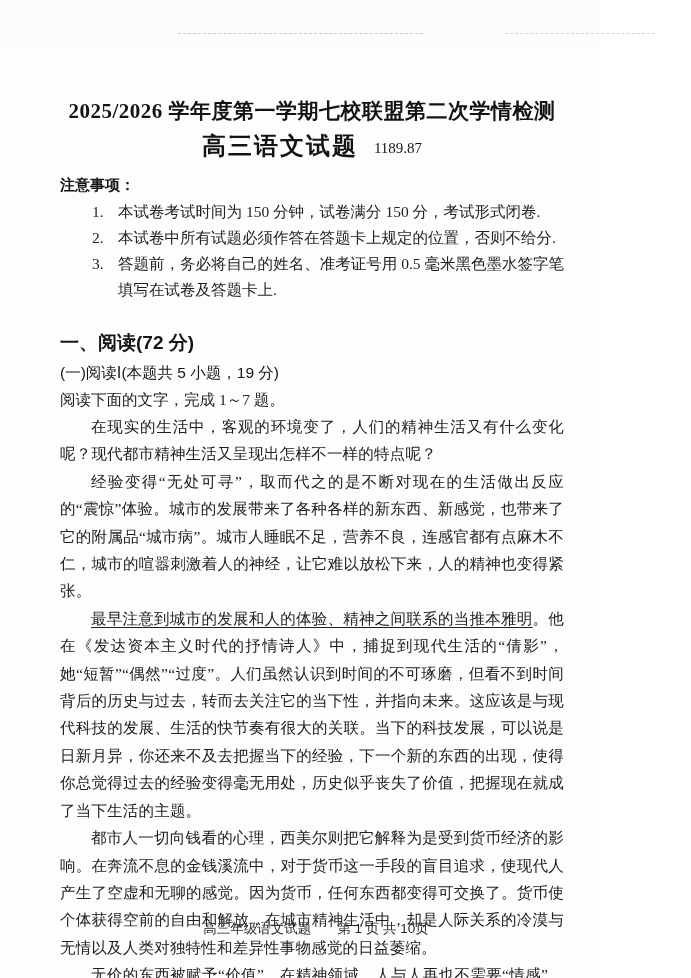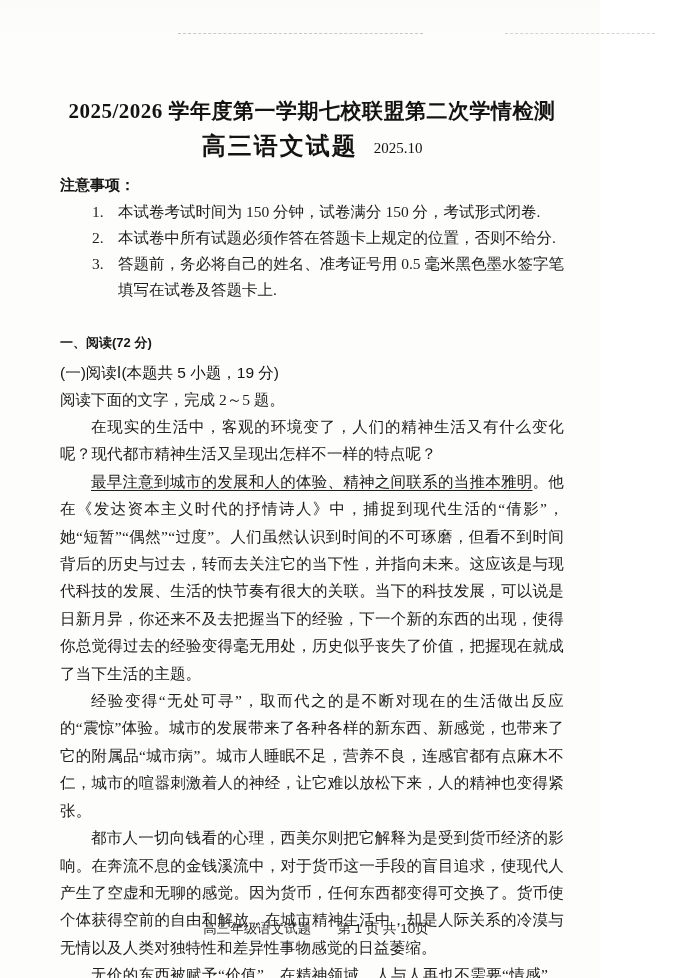--- a/index.html
+++ b/index.html
@@ -55,21 +55,21 @@
   .notice-list { margin: 2px 0 0 0; padding: 0; list-style: none; }
   .notice-item {
     position: relative;
     padding-left: 58px;
     font-size: 15.5px; line-height: 26px;
     text-align: justify;
   }
   .notice-num { position: absolute; left: 32px; }
   .section-heading {
     margin-top: 26px;
-    font-size: 13px; font-weight: bold;
+    font-size: 19px; font-weight: bold;
     line-height: 27px;
     font-family: "Liberation Sans", "DejaVu Sans", sans-serif;
     color: #161514;
   }
   .subsection-heading {
     margin-top: 3px;
     font-size: 15.5px; font-weight: normal;
     line-height: 27px;
     font-family: "Liberation Sans", "DejaVu Sans", sans-serif;
     color: #161514;
@@ -103,21 +103,21 @@
 <div class="page">
 
   <div class="scan-line-a"></div>
   <div class="scan-line-b"></div>
 
   <div class="content">
 
     <div class="title-block">
       <div class="title-line1">2025/2026 学年度第一学期七校联盟第二次学情检测</div>
       <div class="title-line2">
-        <span>高三语文试题</span><span class="title-date">2025.10</span>
+        <span>高三语文试题</span><span class="title-date">1189.87</span>
       </div>
     </div>
 
     <div class="notice-heading">注意事项：</div>
     <ul class="notice-list">
       <li class="notice-item">
         <span class="notice-num">1.</span>
         <span>本试卷考试时间为 150 分钟，试卷满分 150 分，考试形式闭卷.</span>
       </li>
       <li class="notice-item">
@@ -125,26 +125,26 @@
         <span>本试卷中所有试题必须作答在答题卡上规定的位置，否则不给分.</span>
       </li>
       <li class="notice-item">
         <span class="notice-num">3.</span>
         <span>答题前，务必将自己的姓名、准考证号用 0.5 毫米黑色墨水签字笔填写在试卷及答题卡上.</span>
       </li>
     </ul>
 
     <div class="section-heading">一、阅读(72 分)</div>
     <div class="subsection-heading">(一)阅读Ⅰ(本题共 5 小题，19 分)</div>
-    <div class="instruction">阅读下面的文字，完成 2～5 题。</div>
+    <div class="instruction">阅读下面的文字，完成 1～7 题。</div>
 
     <div class="body-text">
       <p>在现实的生活中，客观的环境变了，人们的精神生活又有什么变化呢？现代都市精神生活又呈现出怎样不一样的特点呢？</p>
+      <p>经验变得“无处可寻”，取而代之的是不断对现在的生活做出反应的“震惊”体验。城市的发展带来了各种各样的新东西、新感觉，也带来了它的附属品“城市病”。城市人睡眠不足，营养不良，连感官都有点麻木不仁，城市的喧嚣刺激着人的神经，让它难以放松下来，人的精神也变得紧张。</p>
       <p><span class="underline">最早注意到城市的发展和人的体验、精神之间联系的当推本雅明</span><span>。他在《发达资本主义时代的抒情诗人》中，捕捉到现代生活的“倩影”，她“短暂”“偶然”“过度”。人们虽然认识到时间的不可琢磨，但看不到时间背后的历史与过去，转而去关注它的当下性，并指向未来。这应该是与现代科技的发展、生活的快节奏有很大的关联。当下的科技发展，可以说是日新月异，你还来不及去把握当下的经验，下一个新的东西的出现，使得你总觉得过去的经验变得毫无用处，历史似乎丧失了价值，把握现在就成了当下生活的主题。</span></p>
-      <p>经验变得“无处可寻”，取而代之的是不断对现在的生活做出反应的“震惊”体验。城市的发展带来了各种各样的新东西、新感觉，也带来了它的附属品“城市病”。城市人睡眠不足，营养不良，连感官都有点麻木不仁，城市的喧嚣刺激着人的神经，让它难以放松下来，人的精神也变得紧张。</p>
       <p>都市人一切向钱看的心理，西美尔则把它解释为是受到货币经济的影响。在奔流不息的金钱溪流中，对于货币这一手段的盲目追求，使现代人产生了空虚和无聊的感觉。因为货币，任何东西都变得可交换了。货币使个体获得空前的自由和解放，在城市精神生活中，却是人际关系的冷漠与无情以及人类对独特性和差异性事物感觉的日益萎缩。</p>
       <p>无价的东西被赋予“价值”，在精神领域，人与人再也不需要“情感”。人与人之间的空间距离越来越小，心理距离却越来越大。都市人之间关系的冷漠，感觉的麻木。隐私，是作为一种很好的自我保护的手段，但某种程度上也阻隔了人与人之间的关系。我的世界你进不来，你的世界我进不去，在城市精神生活中，人们的思想好像是独立了，但蜷缩在自己的世界里，缺少智慧的碰撞，不是一种封闭是什么？这与都市自诩的丰富、包容精神形成了反差。一端是城市的“丰富多彩”，一端是人精神的凋零。</p>
 
     </div>
 
   </div>
 
   <div class="footer">
     <span>高三年级语文试题</span><span class="gap"></span><span>第 1 页 共 10页</span>
   </div>

